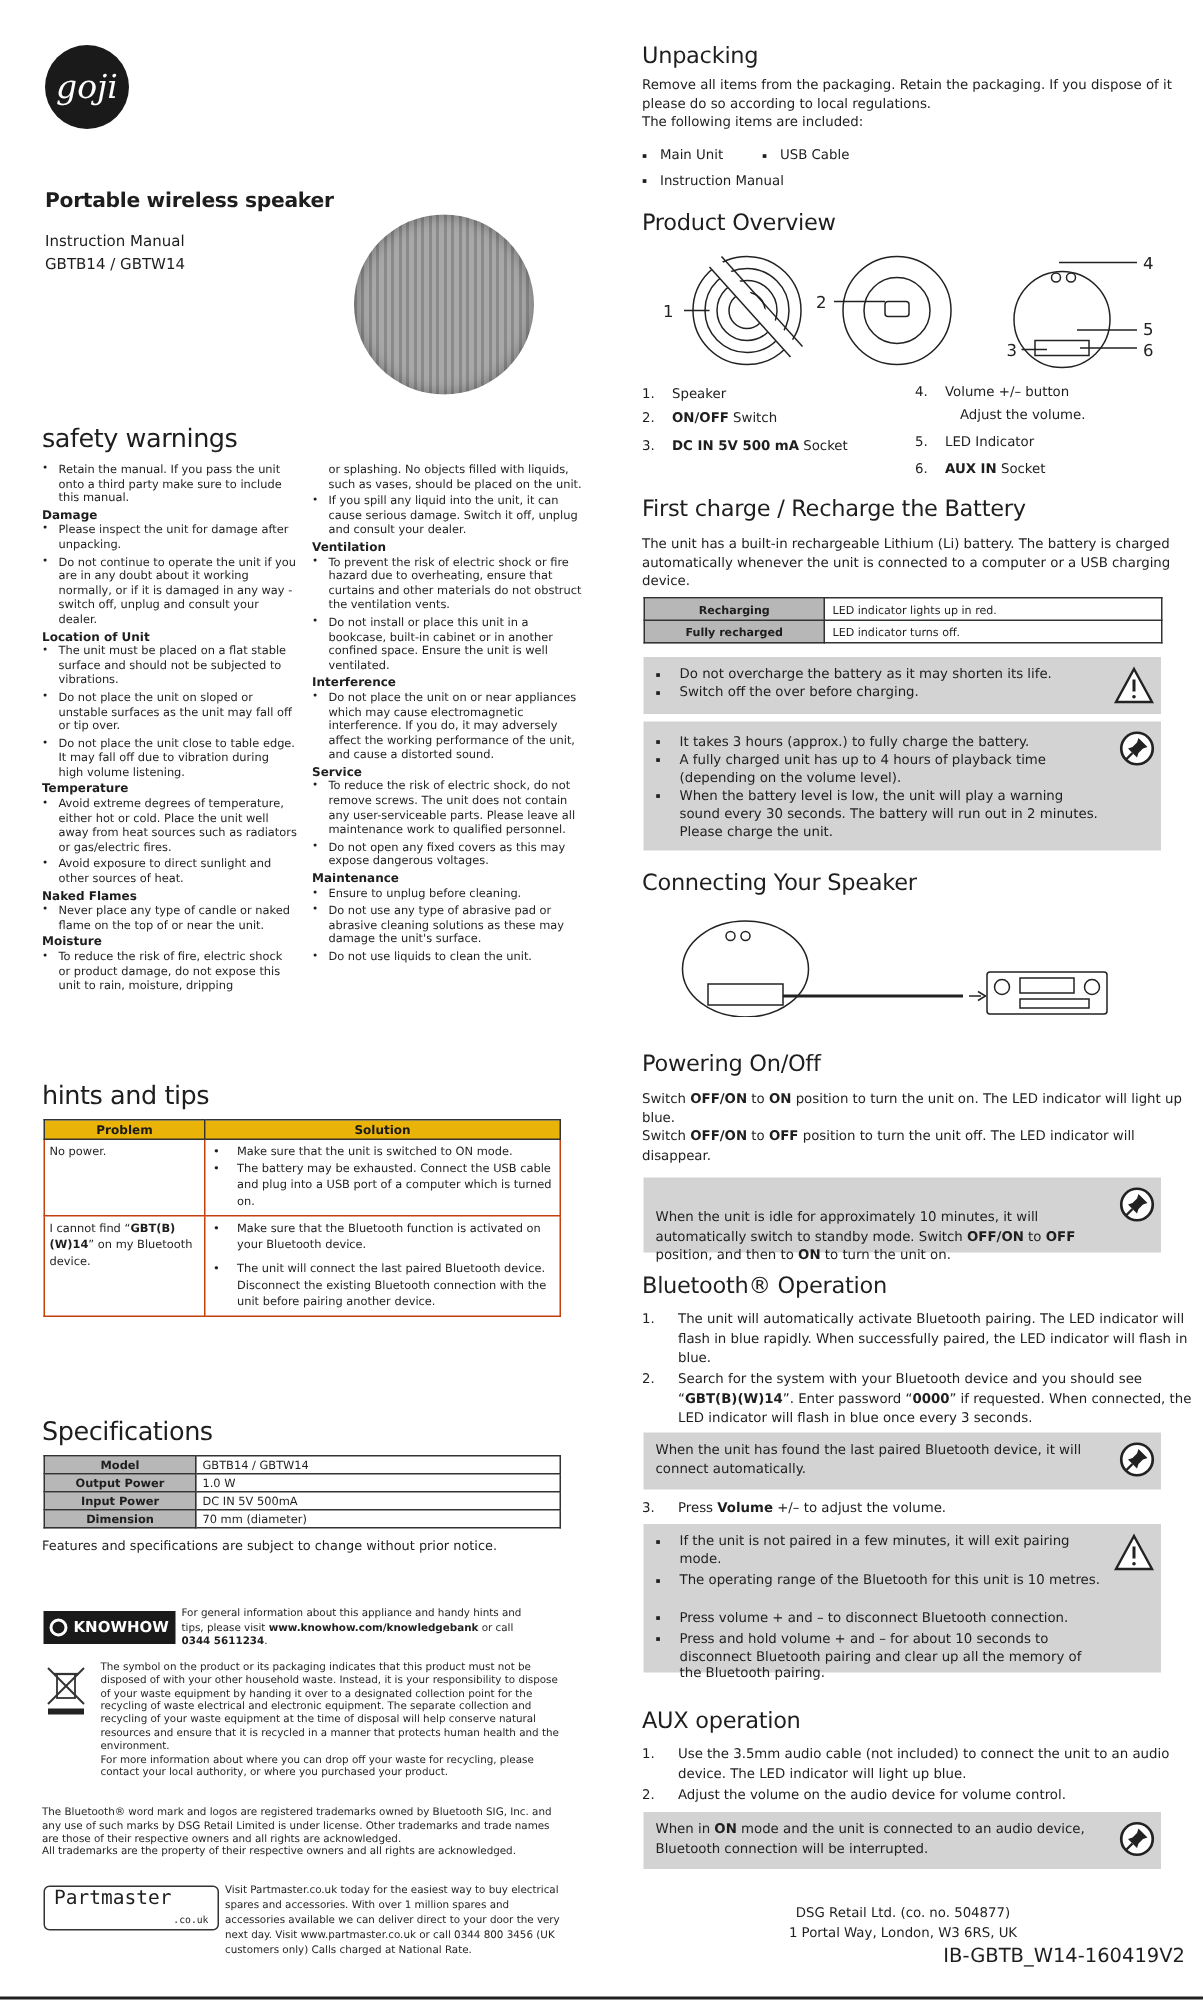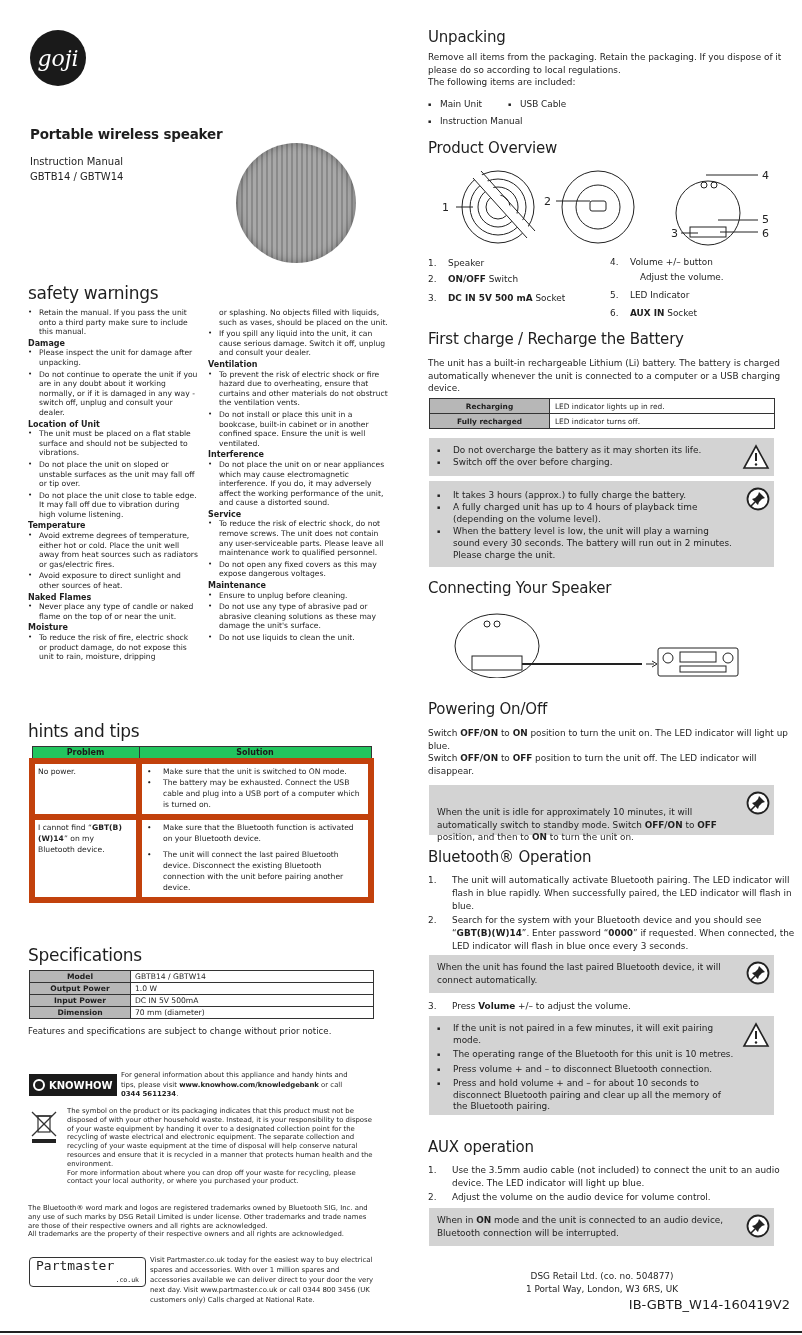--- a/index.html
+++ b/index.html
@@ -21,22 +21,22 @@
   .sw-col1 { left: 28px; width: 170px; }
   .sw-col2 { left: 208px; width: 180px; }
   .sw-col h4 { font-size: 8px; font-weight: bold; margin-top: 2px; }
   .bullet { position: relative; padding-left: 11px; margin-bottom: 2px; }
   .bullet::before { content: "•"; position: absolute; left: 0; top: 0; font-size: 7px; }
   .cont { padding-left: 11px; margin-bottom: 2px; }
 
   .ht-title { position: absolute; left: 28px; top: 721px; }
   table { border-collapse: collapse; }
   .ht-table { position: absolute; left: 29px; top: 746px; width: 345px; font-size: 7.6px; line-height: 11px; }
-  .ht-table th { background: #22c55e; color: #1a1a1a; font-weight: bold; border: 1px solid #333; height: 13px; font-size: 8px; }
-  .ht-table td { border: 6px solid #c2410c; vertical-align: top; padding: 2px 3px 4px 3px; }
+  .ht-table th { background: #eab308; color: #1a1a1a; font-weight: bold; border: 1px solid #333; height: 13px; font-size: 8px; }
+  .ht-table td { border: 1px solid #c2410c; vertical-align: top; padding: 2px 3px 4px 3px; }
   .ht-table td.prob { width: 107px; }
   .sol-item { position: relative; padding-left: 18px; }
   .sol-item::before { content: "•"; position: absolute; left: 2px; top: 0; }
 
   .spec-title { position: absolute; left: 28px; top: 945px; text-align: center; }
   .spec-table { position: absolute; left: 29px; top: 970px; width: 345px; font-size: 7.6px; }
   .spec-table td { border: 1px solid #333; height: 12px; padding: 0 4px; }
   .spec-table td.k { background: #b7b7b7; font-weight: bold; text-align: center; width: 101px; }
   .spec-note { position: absolute; left: 28px; top: 1026px; font-size: 8.6px; }
 
@@ -344,21 +344,21 @@
         <circle cx="12" cy="12" r="10.5" fill="#fff" stroke="#222" stroke-width="1.8"></circle>
         <path d="M13 5 L19 11 L16 12 L13 15 L12 18 L6 12 L9 11 L12 8 Z" fill="#222"></path>
         <line x1="9" y1="15" x2="5" y2="19" stroke="#222" stroke-width="1.6"></line>
       </svg>
   </div>
   <div class="abs bt-list" style="top:1000px">
     <div class="olist-item"><span class="n">3.</span><span>Press </span><b>Volume</b><span> +/– to adjust the volume.</span></div>
   </div>
   <div class="note-box" style="top:1016px; height:99px; padding-top:7px; line-height:11.5px;">
     <div class="nb" style="margin-bottom:3px">If the unit is not paired in a few minutes, it will exit pairing mode.</div>
-    <div class="nb" style="margin-bottom:3px">The operating range of the Bluetooth for this unit is 10 metres.</div>
+    <div class="nb" style="margin-bottom:13px">The operating range of the Bluetooth for this unit is 10 metres.</div>
     <div class="nb" style="margin-bottom:3px">Press volume + and – to disconnect Bluetooth connection.</div>
     <div class="nb">Press and hold volume + and – for about 10 seconds to disconnect Bluetooth pairing and clear up all the memory of the Bluetooth pairing.</div>
     <svg class="warn-icon" viewBox="0 0 28 26">
         <path d="M14 2 L26 24 L2 24 Z" fill="#fff" stroke="#222" stroke-width="1.6"></path>
         <line x1="14" y1="9" x2="14" y2="17" stroke="#222" stroke-width="2"></line>
         <circle cx="14" cy="20.5" r="1.2" fill="#222"></circle>
       </svg>
   </div>
 
   <div class="abs sec-h aux-title">AUX operation</div>

